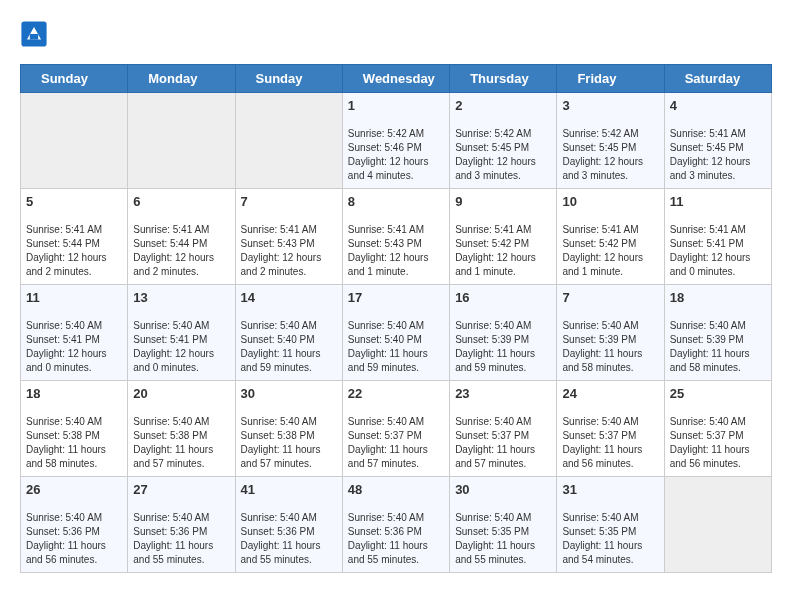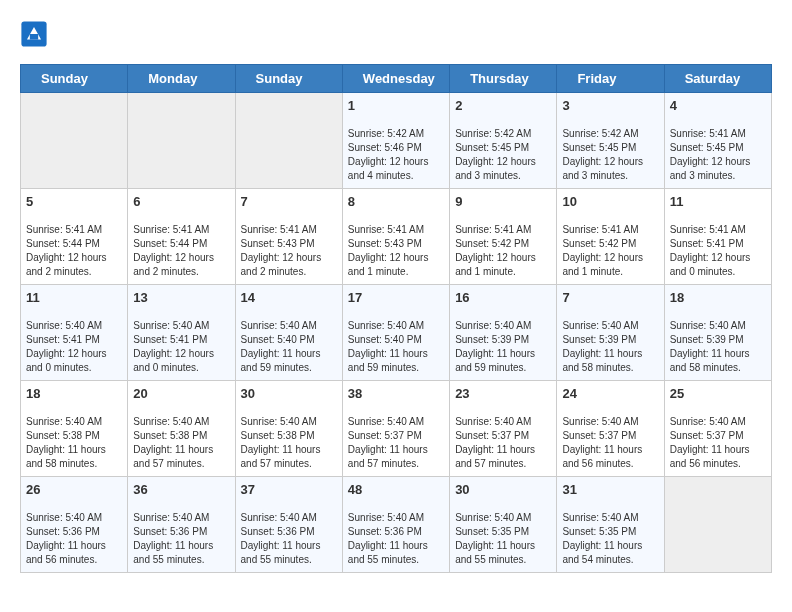--- a/index.html
+++ b/index.html
@@ -256,21 +256,21 @@
             Sunrise: 5:40 AM<br>Sunset: 5:38 PM<br>Daylight: 11 hours and 57 minutes.
           </div>
         </td>
         <td>
           <div class="day-num">30</div>
           <div class="cell-info">
             Sunrise: 5:40 AM<br>Sunset: 5:38 PM<br>Daylight: 11 hours and 57 minutes.
           </div>
         </td>
         <td>
-          <div class="day-num">38</div>
+          <div class="day-num">22</div>
           <div class="cell-info">
             Sunrise: 5:40 AM<br>Sunset: 5:37 PM<br>Daylight: 11 hours and 57 minutes.
           </div>
         </td>
         <td>
           <div class="day-num">23</div>
           <div class="cell-info">
             Sunrise: 5:40 AM<br>Sunset: 5:37 PM<br>Daylight: 11 hours and 57 minutes.
           </div>
         </td>
@@ -288,27 +288,27 @@
         </td>
       </tr>
       <tr>
         <td>
           <div class="day-num">26</div>
           <div class="cell-info">
             Sunrise: 5:40 AM<br>Sunset: 5:36 PM<br>Daylight: 11 hours and 56 minutes.
           </div>
         </td>
         <td>
-          <div class="day-num">36</div>
+          <div class="day-num">27</div>
           <div class="cell-info">
             Sunrise: 5:40 AM<br>Sunset: 5:36 PM<br>Daylight: 11 hours and 55 minutes.
           </div>
         </td>
         <td>
-          <div class="day-num">37</div>
+          <div class="day-num">41</div>
           <div class="cell-info">
             Sunrise: 5:40 AM<br>Sunset: 5:36 PM<br>Daylight: 11 hours and 55 minutes.
           </div>
         </td>
         <td>
           <div class="day-num">48</div>
           <div class="cell-info">
             Sunrise: 5:40 AM<br>Sunset: 5:36 PM<br>Daylight: 11 hours and 55 minutes.
           </div>
         </td>

